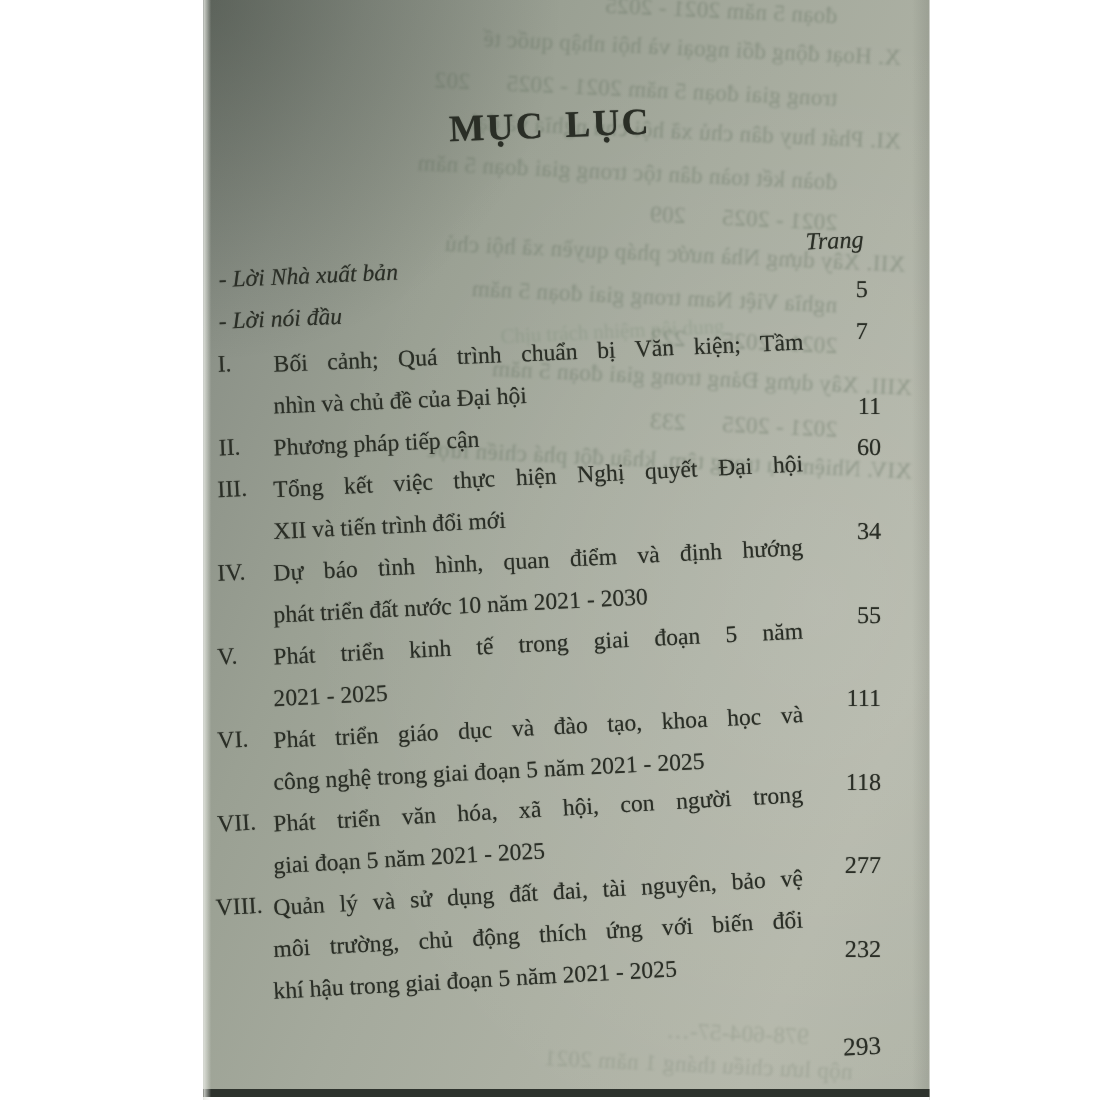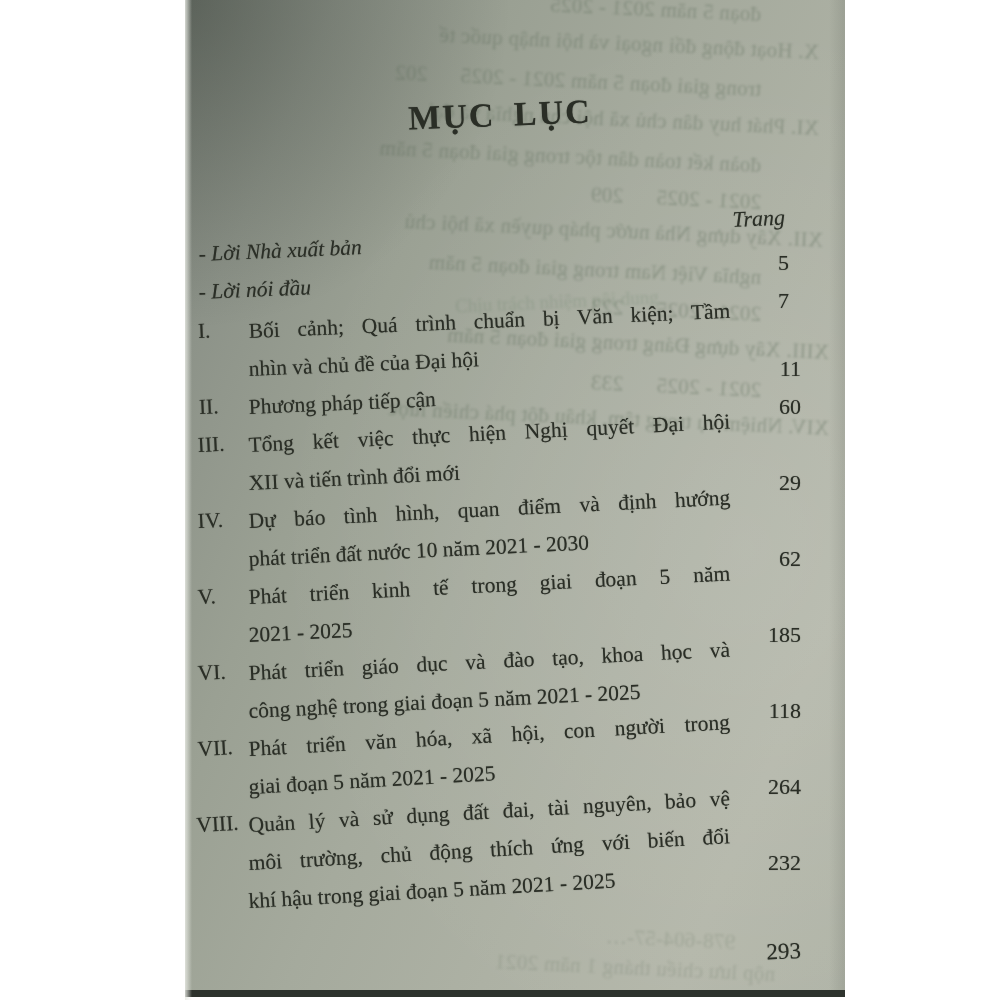--- a/index.html
+++ b/index.html
@@ -109,53 +109,53 @@
             <div class="line">Phương pháp tiếp cận</div>
           </div>
           <div class="pnum">60</div>
         </div>
         <div class="row lines-2" style="display: flex;">
           <div class="roman">III.</div>
           <div class="etext">
             <div class="line jt">Tổng kết việc thực hiện Nghị quyết Đại hội</div>
             <div class="line">XII và tiến trình đổi mới</div>
           </div>
-          <div class="pnum">29</div>
+          <div class="pnum">34</div>
         </div>
         <div class="row lines-2" style="display: flex;">
           <div class="roman">IV.</div>
           <div class="etext">
             <div class="line jt">Dự báo tình hình, quan điểm và định hướng</div>
             <div class="line">phát triển đất nước 10 năm 2021 - 2030</div>
           </div>
-          <div class="pnum">62</div>
+          <div class="pnum">55</div>
         </div>
         <div class="row lines-2" style="display: flex;">
           <div class="roman">V.</div>
           <div class="etext">
             <div class="line jt">Phát triển kinh tế trong giai đoạn 5 năm</div>
             <div class="line">2021 - 2025</div>
           </div>
-          <div class="pnum">185</div>
+          <div class="pnum">111</div>
         </div>
         <div class="row lines-2" style="display: flex;">
           <div class="roman">VI.</div>
           <div class="etext">
             <div class="line jt">Phát triển giáo dục và đào tạo, khoa học và</div>
             <div class="line">công nghệ trong giai đoạn 5 năm 2021 - 2025</div>
           </div>
           <div class="pnum">118</div>
         </div>
         <div class="row lines-2" style="display: flex;">
           <div class="roman">VII.</div>
           <div class="etext">
             <div class="line jt">Phát triển văn hóa, xã hội, con người trong</div>
             <div class="line">giai đoạn 5 năm 2021 - 2025</div>
           </div>
-          <div class="pnum">264</div>
+          <div class="pnum">277</div>
         </div>
         <div class="row lines-3" style="display: flex;">
           <div class="roman">VIII.</div>
           <div class="etext">
             <div class="line jt">Quản lý và sử dụng đất đai, tài nguyên, bảo vệ</div>
             <div class="line jt">môi trường, chủ động thích ứng với biến đổi</div>
             <div class="line">khí hậu trong giai đoạn 5 năm 2021 - 2025</div>
           </div>
           <div class="pnum">232</div>
         </div>

